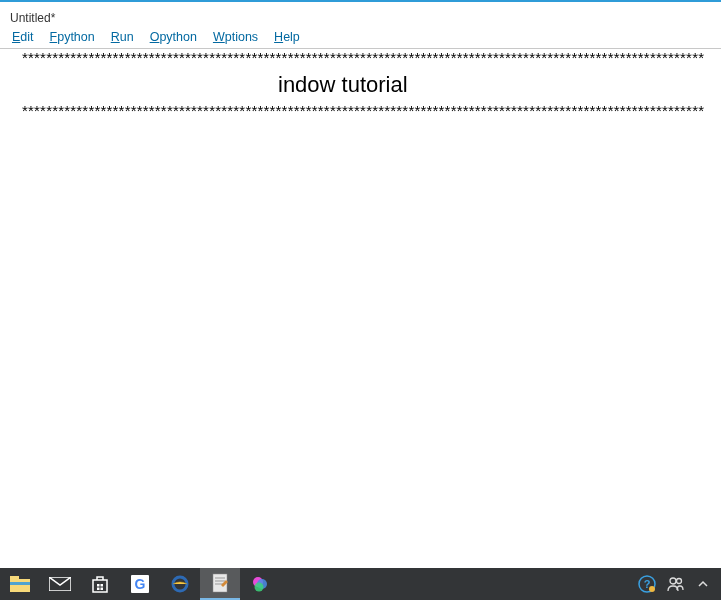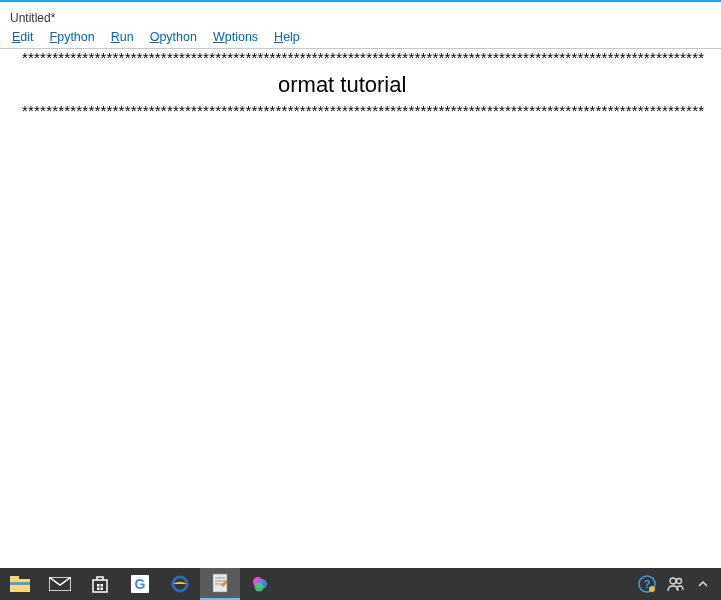--- a/index.html
+++ b/index.html
@@ -114,21 +114,21 @@
   <span class="menu-item"><span class="mn">E</span><span>dit</span></span>
   <span class="menu-item"><span class="mn">F</span><span>python</span></span>
   <span class="menu-item"><span class="mn">R</span><span>un</span></span>
   <span class="menu-item"><span class="mn">O</span><span>python</span></span>
   <span class="menu-item"><span class="mn">W</span><span>ptions</span></span>
   <span class="menu-item"><span class="mn">H</span><span>elp</span></span>
 </div>
 
 <div class="content">
   <div class="stars">*****************************************************************************************************************</div>
-  <div class="heading">ormat tutorial</div>
+  <div class="heading">indow tutorial</div>
   <div class="stars">*****************************************************************************************************************</div>
 </div>
 
 <div class="taskbar">
   <div class="taskbar-left">
     <div class="taskbar-item">
       <svg width="20" height="16">
           <rect x="0" y="3" width="20" height="13" fill="#f7d97a"></rect>
           <rect x="0" y="0" width="9" height="5" fill="#f7d97a"></rect>
           <rect x="0" y="6" width="20" height="3" fill="#4fa3d1"></rect>

